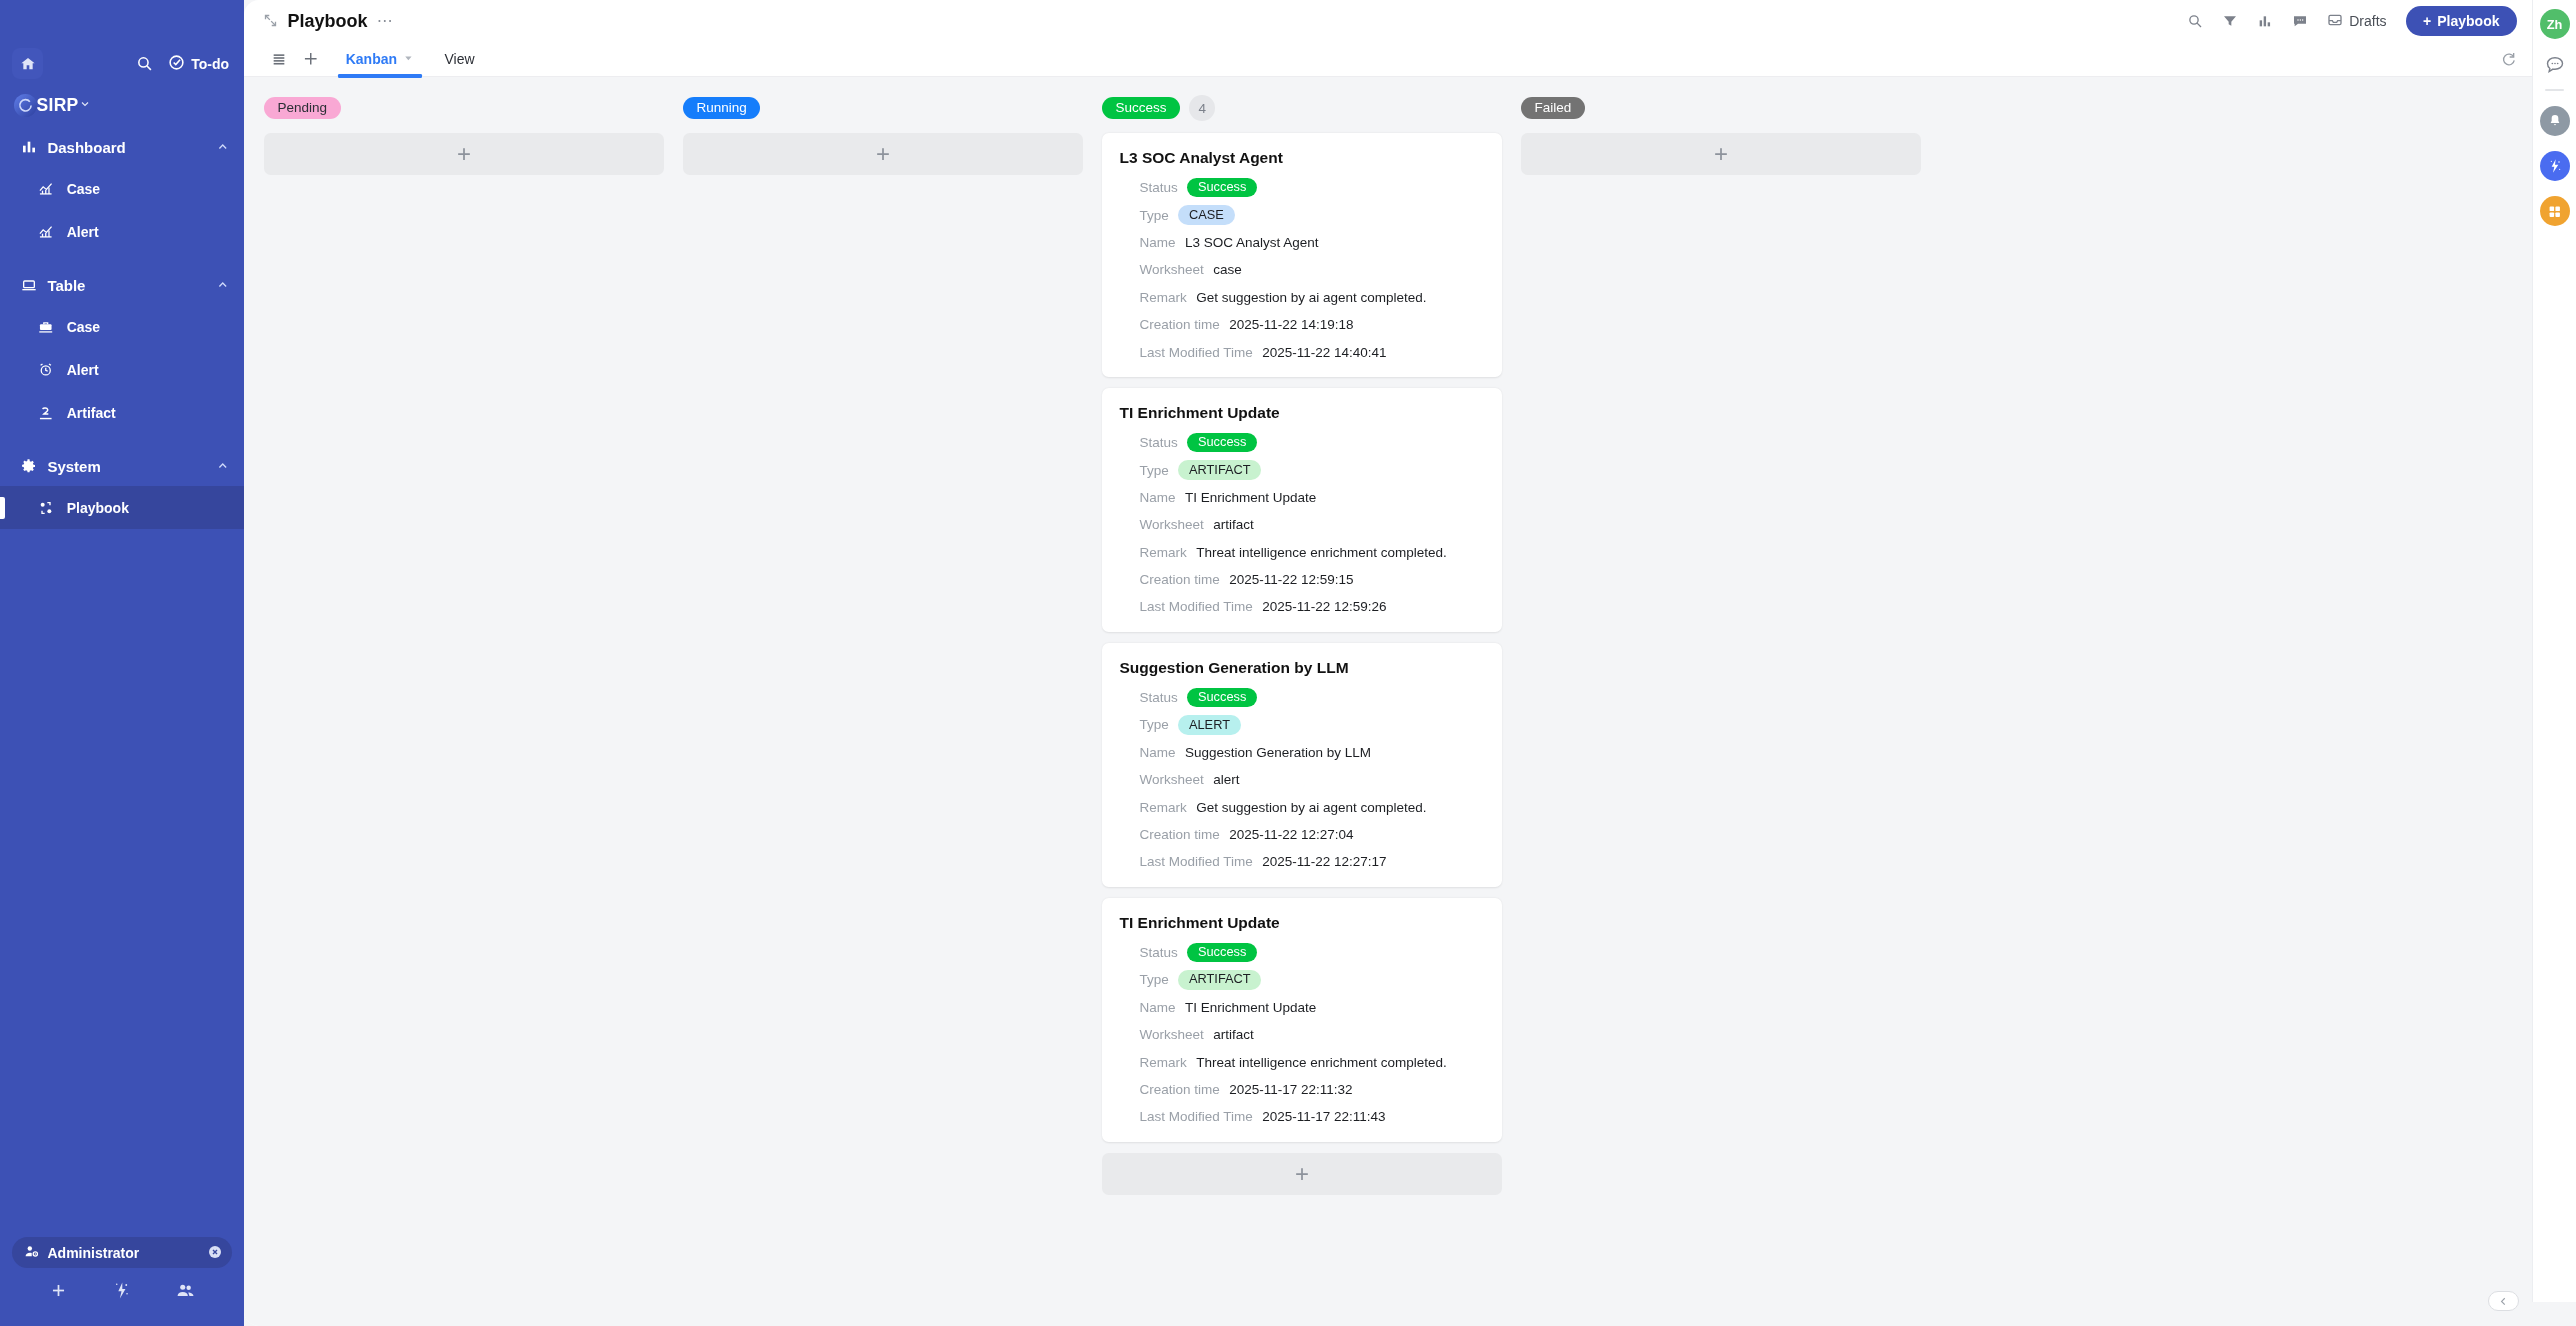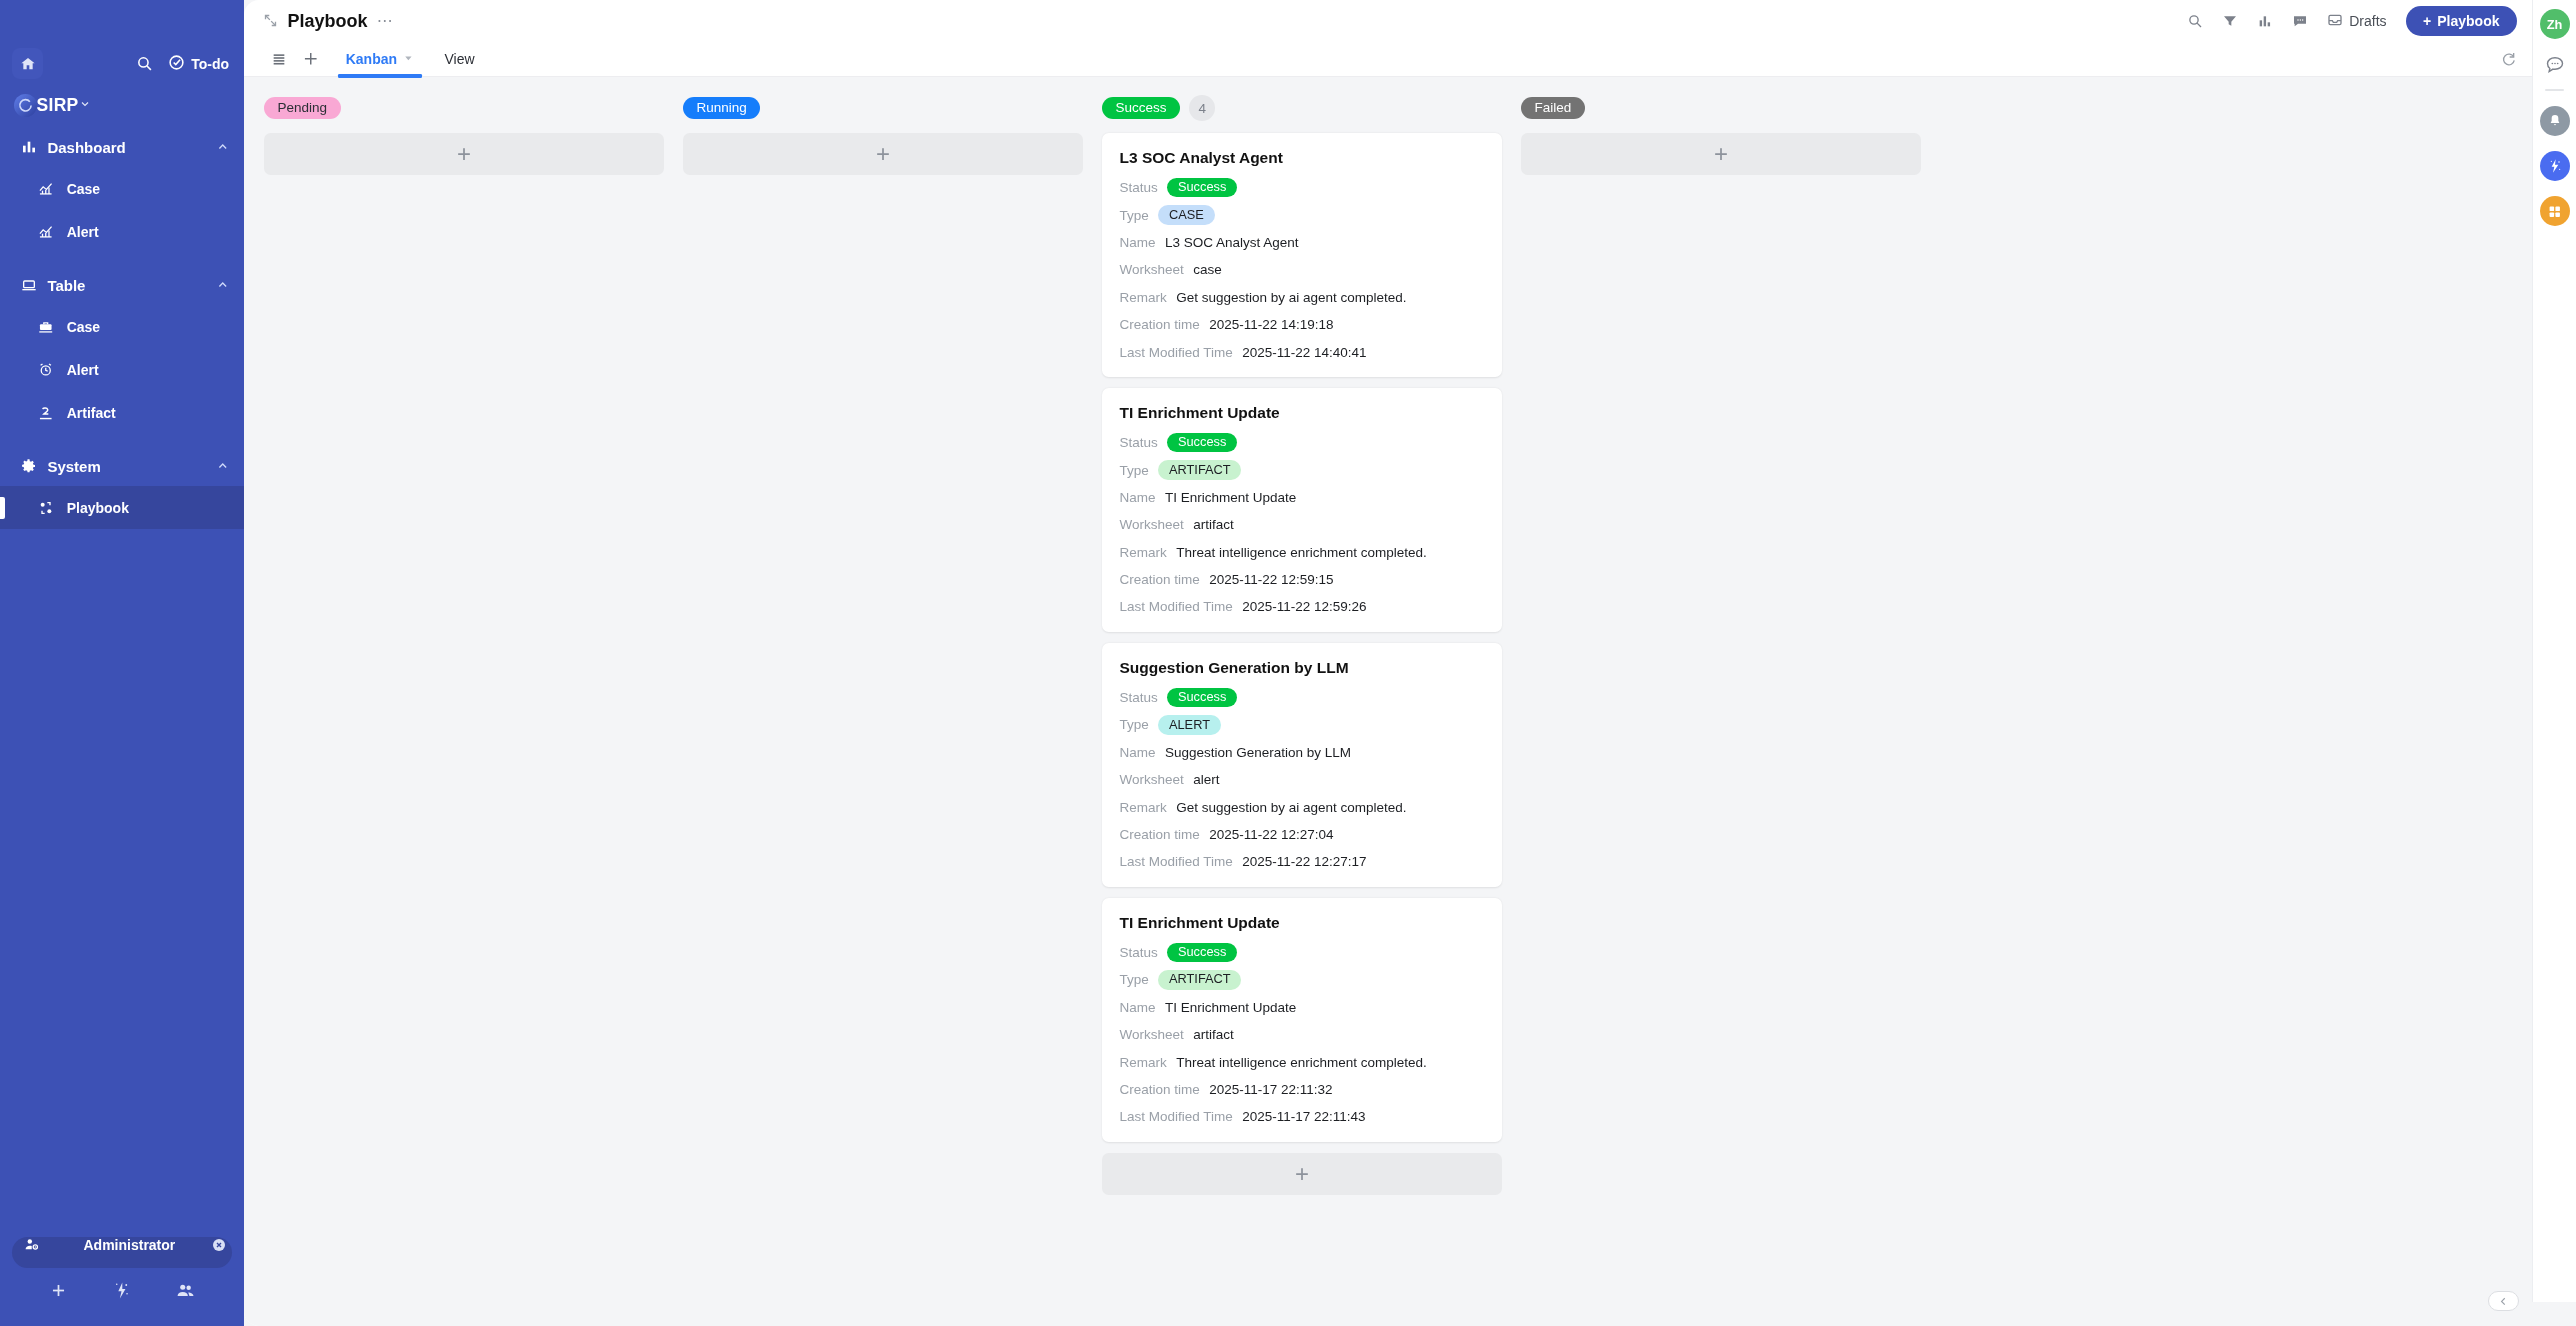--- a/index.html
+++ b/index.html
@@ -63,22 +63,22 @@
   .sb-item.active { background: #36469d; }
   .sb-item.active::before {
     content: ""; position: absolute; left: 0; top: 10.8px;
     width: 4.7px; height: 21.5px; background: #fff; border-radius: 0 2px 2px 0;
   }
   .sb-spacer { height: 12px; }
 
   .sb-bottom { margin-top: auto; padding: 0 0 10.8px 0; }
   .admin-pill {
     margin: 0 12px; height: 31px; border-radius: 16px;
-    background: #36469d; display: flex; align-items: flex-start;
-    padding: 0 9.4px 0 12px; cursor: pointer; gap: 36px;
+    background: #36469d; display: flex; align-items: center;
+    padding: 0 9.4px 0 12px; cursor: pointer;
   }
   .admin-pill .ap-label {
     color: #fff; font-size: 14px; font-weight: bold; margin-left: 8px;
   }
   .admin-pill .ap-close { margin-left: auto; cursor: pointer; }
   .sb-actions {
     display: flex; justify-content: space-around; align-items: center;
     height: 47px; padding: 0 27px;
   }
   .sb-actions > div { cursor: pointer; }
@@ -158,21 +158,21 @@
   .add-card .plus { color: #8d939c; font-size: 24px; line-height: 20px; font-weight: 300; }
 
   .card {
     background: #fff; border-radius: 6.7px; padding: 16px 17.5px 15px 17.5px;
     margin-bottom: 10.8px; box-shadow: 0 0.7px 2px rgba(0,0,0,.09);
     cursor: pointer;
   }
   .card-title { font-size: 15.5px; font-weight: bold; color: #121212; margin-bottom: 10.8px; }
   .row { display: flex; align-items: center; margin-bottom: 7.4px; min-height: 20px; }
   .row:last-child { margin-bottom: 0; }
-  .r-label { color: #9aa0a8; font-size: 13.5px; margin-right: 9.4px; white-space: nowrap; }
+  .r-label { color: #9aa0a8; font-size: 13.5px; margin-right: 9.4px; white-space: nowrap; margin-left: 20px; }
   .r-value { color: #1d1f23; font-size: 13.5px; }
   .tag { border-radius: 10.8px; padding: 3.4px 10.8px; font-size: 12.8px; line-height: 1; display:inline-flex; }
   .tag-success { background: #00c442; color: #fff; }
   .tag-case { background: #c4defa; color: #1d1f23; }
   .tag-artifact { background: #c8f2cf; color: #1d1f23; }
   .tag-alert { background: #b7f0ee; color: #1d1f23; }
 
   
   #rail {
     width: 44px; flex: 0 0 44px; height: 1302px; background: #fff;

